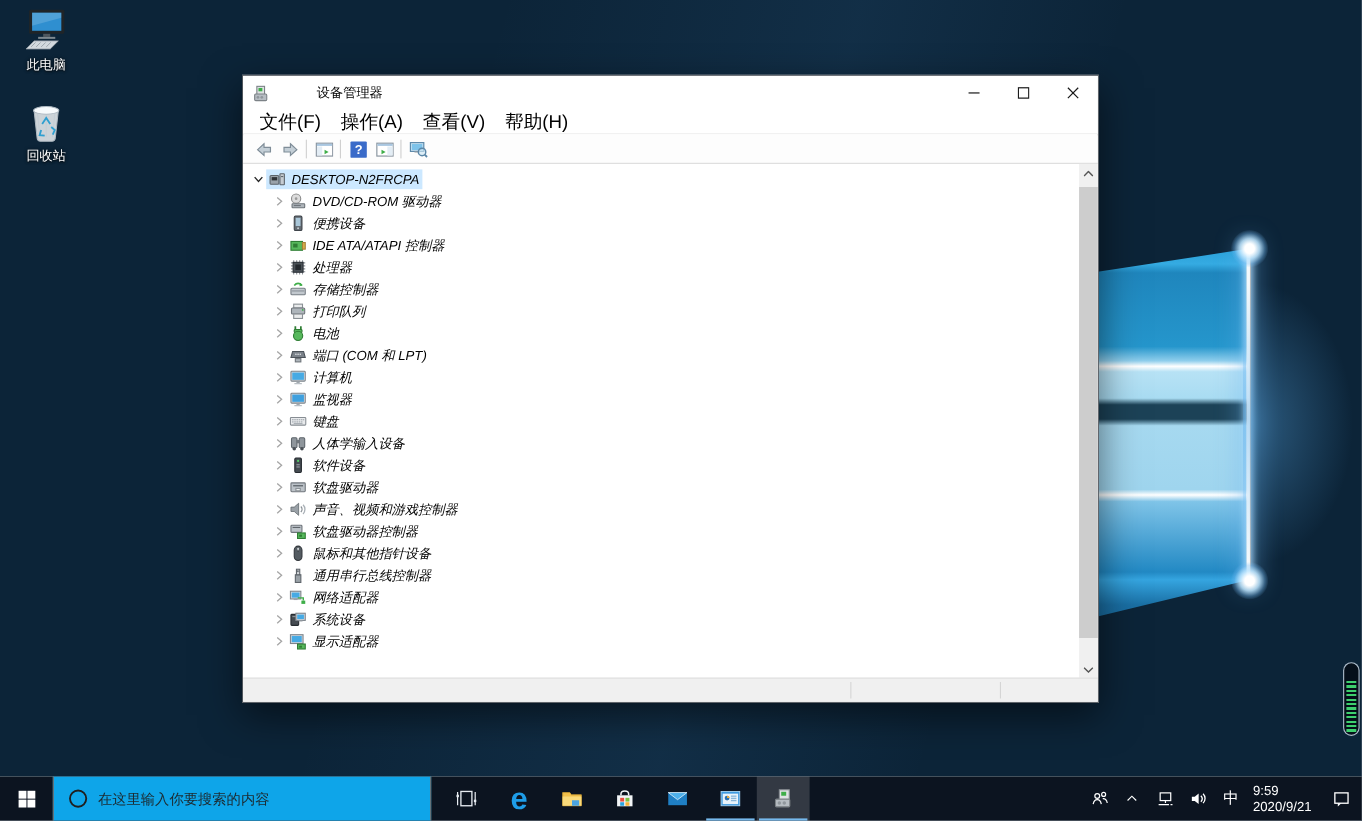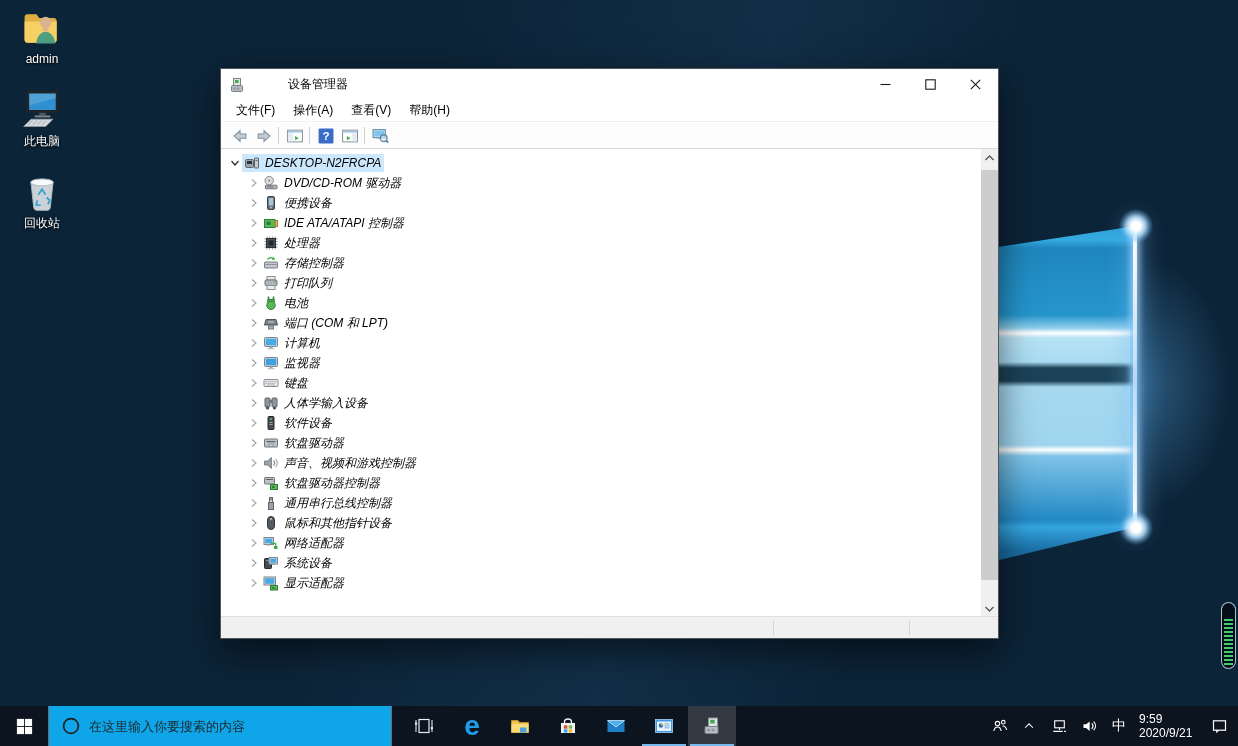--- a/index.html
+++ b/index.html
@@ -49,21 +49,21 @@
     background:#fff; border:1px solid #50565c;
     box-shadow:0 12px 34px rgba(0,0,0,0.55); }
   .titlebar { position:absolute; left:0; top:0; right:0; height:31px; background:#fff;
     display:flex; align-items:center;gap:36px; }
   .titlebar .w-ic { width:16px; height:16px; margin-left:8px; }
   .titlebar .w-title { font-size:12px; color:#000; margin-left:7px; flex:1; }
   .cap-btns { display:flex; height:31px; }
   .cap-btn { width:45px; height:31px; display:flex; align-items:center; justify-content:center; }
   .menubar { position:absolute; left:0; top:31px; right:0; height:22px; background:#fff;
     display:flex; align-items:center; padding-left:6px; border-bottom:1px solid #f0f0f0; }
-  .menu-item { font-size:12px; color:#000; padding:3px 9px; }
+  .menu-item { font-size:17px; color:#000; padding:3px 9px; }
   .toolbar { position:absolute; left:0; top:54px; right:0; height:26px; background:#fdfdfd;
     display:flex; align-items:center; padding-left:6px; border-bottom:1px solid #d9d9d9; }
   .tool-btn { width:24px; height:22px; display:flex; align-items:center; justify-content:center; }
   .tool-sep { width:1px; height:17px; background:#d0d0d0; margin:0 3px; }
 
   
   .treearea { position:absolute; left:0; top:80px; right:0; height:468px; background:#fff; }
   .tree { position:absolute; left:0; top:0; right:17px; bottom:0; overflow:hidden; padding-top:4px; }
   .trow { height:20px; display:flex; align-items:center; font-size:12px; color:#000; white-space:nowrap;font-style:italic; }
   .trow .chev { width:14px; height:14px; margin-left:7px; flex:none; }
@@ -113,32 +113,20 @@
   <div class="wp-edge"></div>
   <div class="wp-glint" style="left:1119px;top:209px;"></div>
   <div class="wp-glint" style="left:1119px;top:511px;"></div>
   <div class="wp-rglow"></div>
   <div class="wp-sheen"></div>
 
   <div class="desk-icons">
     <div class="desk-icon">
       <div class="ic">
         <svg viewBox="0 0 48 48" width="48" height="44">
-          <path d="M5 12c0-1.7 1.3-3 3-3h10l3 4h16c1.7 0 3 1.3 3 3v21c0 1.7-1.3 3-3 3H8c-1.7 0-3-1.3-3-3z" fill="#e0ad43"></path>
-          <path d="M5 17h35v20c0 1.7-1.3 3-3 3H8c-1.7 0-3-1.3-3-3z" fill="#f6cf65"></path>
-          <circle cx="28" cy="18" r="6.2" fill="#d9b28e"></circle>
-          <path d="M25 23h6v4.5h-6z" fill="#d9b28e"></path>
-          <path d="M17.5 41c1-8.5 5.8-13 10.5-13s9.5 4.5 10.5 13z" fill="#4e9e82"></path>
-        </svg>
-      </div>
-      <div class="lbl">admin</div>
-    </div>
-    <div class="desk-icon">
-      <div class="ic">
-        <svg viewBox="0 0 48 48" width="48" height="44">
           <rect x="7" y="3" width="35" height="24" rx="1.5" fill="#1f2428"></rect>
           <rect x="10" y="6" width="29" height="18" fill="#2f8fd0"></rect>
           <path d="M10 6h29v5L10 19z" fill="rgba(255,255,255,0.16)"></path>
           <rect x="21" y="27" width="7" height="3" fill="#4e565e"></rect>
           <rect x="16" y="30" width="17" height="2" fill="#7e888f"></rect>
           <path d="M4 42l8-8h24l-8 8z" fill="#d3d9de" stroke="#98a1a9" stroke-width="0.8"></path>
           <path d="M9 40l4.5-4.5M14 40l4.5-4.5M19 40l4.5-4.5M24 40l4.5-4.5" stroke="#98a1a9" stroke-width="0.9"></path>
         </svg>
       </div>
       <div class="lbl">此电脑</div>
@@ -576,44 +564,44 @@
         </div>
         <div class="trow child">
           <span class="chev">
             <svg width="14" height="14" viewBox="0 0 14 14">
               <path d="M5 3.5l4 3.5-4 3.5" fill="none" stroke="#a6a6a6" stroke-width="1.2"></path>
             </svg>
           </span>
           <span class="sel">
             <span class="nico">
               <svg width="16" height="16" viewBox="0 0 16 16">
+                <rect x="4.5" y="1.5" width="7" height="13" rx="3.5" fill="#545b61" stroke="#33383d"></rect>
+                <path d="M8 1.5v5" stroke="#33383d"></path>
+                <rect x="7.3" y="2.8" width="1.4" height="2.6" rx="0.7" fill="#d4d9dd"></rect>
+              </svg>
+            </span>
+            <span>鼠标和其他指针设备</span>
+          </span>
+        </div>
+        <div class="trow child">
+          <span class="chev">
+            <svg width="14" height="14" viewBox="0 0 14 14">
+              <path d="M5 3.5l4 3.5-4 3.5" fill="none" stroke="#a6a6a6" stroke-width="1.2"></path>
+            </svg>
+          </span>
+          <span class="sel">
+            <span class="nico">
+              <svg width="16" height="16" viewBox="0 0 16 16">
                 <rect x="5.5" y="7.5" width="5" height="7" fill="#9aa1a7" stroke="#5f656b"></rect>
                 <rect x="6.5" y="2.5" width="3" height="5" fill="#d4d8db" stroke="#5f656b"></rect>
                 <rect x="7.1" y="3.5" width="0.8" height="1.6" fill="#5f656b"></rect>
                 <rect x="8.2" y="3.5" width="0.8" height="1.6" fill="#5f656b"></rect>
               </svg>
             </span>
             <span>通用串行总线控制器</span>
-          </span>
-        </div>
-        <div class="trow child">
-          <span class="chev">
-            <svg width="14" height="14" viewBox="0 0 14 14">
-              <path d="M5 3.5l4 3.5-4 3.5" fill="none" stroke="#a6a6a6" stroke-width="1.2"></path>
-            </svg>
-          </span>
-          <span class="sel">
-            <span class="nico">
-              <svg width="16" height="16" viewBox="0 0 16 16">
-                <rect x="4.5" y="1.5" width="7" height="13" rx="3.5" fill="#545b61" stroke="#33383d"></rect>
-                <path d="M8 1.5v5" stroke="#33383d"></path>
-                <rect x="7.3" y="2.8" width="1.4" height="2.6" rx="0.7" fill="#d4d9dd"></rect>
-              </svg>
-            </span>
-            <span>鼠标和其他指针设备</span>
           </span>
         </div>
         <div class="trow child">
           <span class="chev">
             <svg width="14" height="14" viewBox="0 0 14 14">
               <path d="M5 3.5l4 3.5-4 3.5" fill="none" stroke="#a6a6a6" stroke-width="1.2"></path>
             </svg>
           </span>
           <span class="sel">
             <span class="nico">

